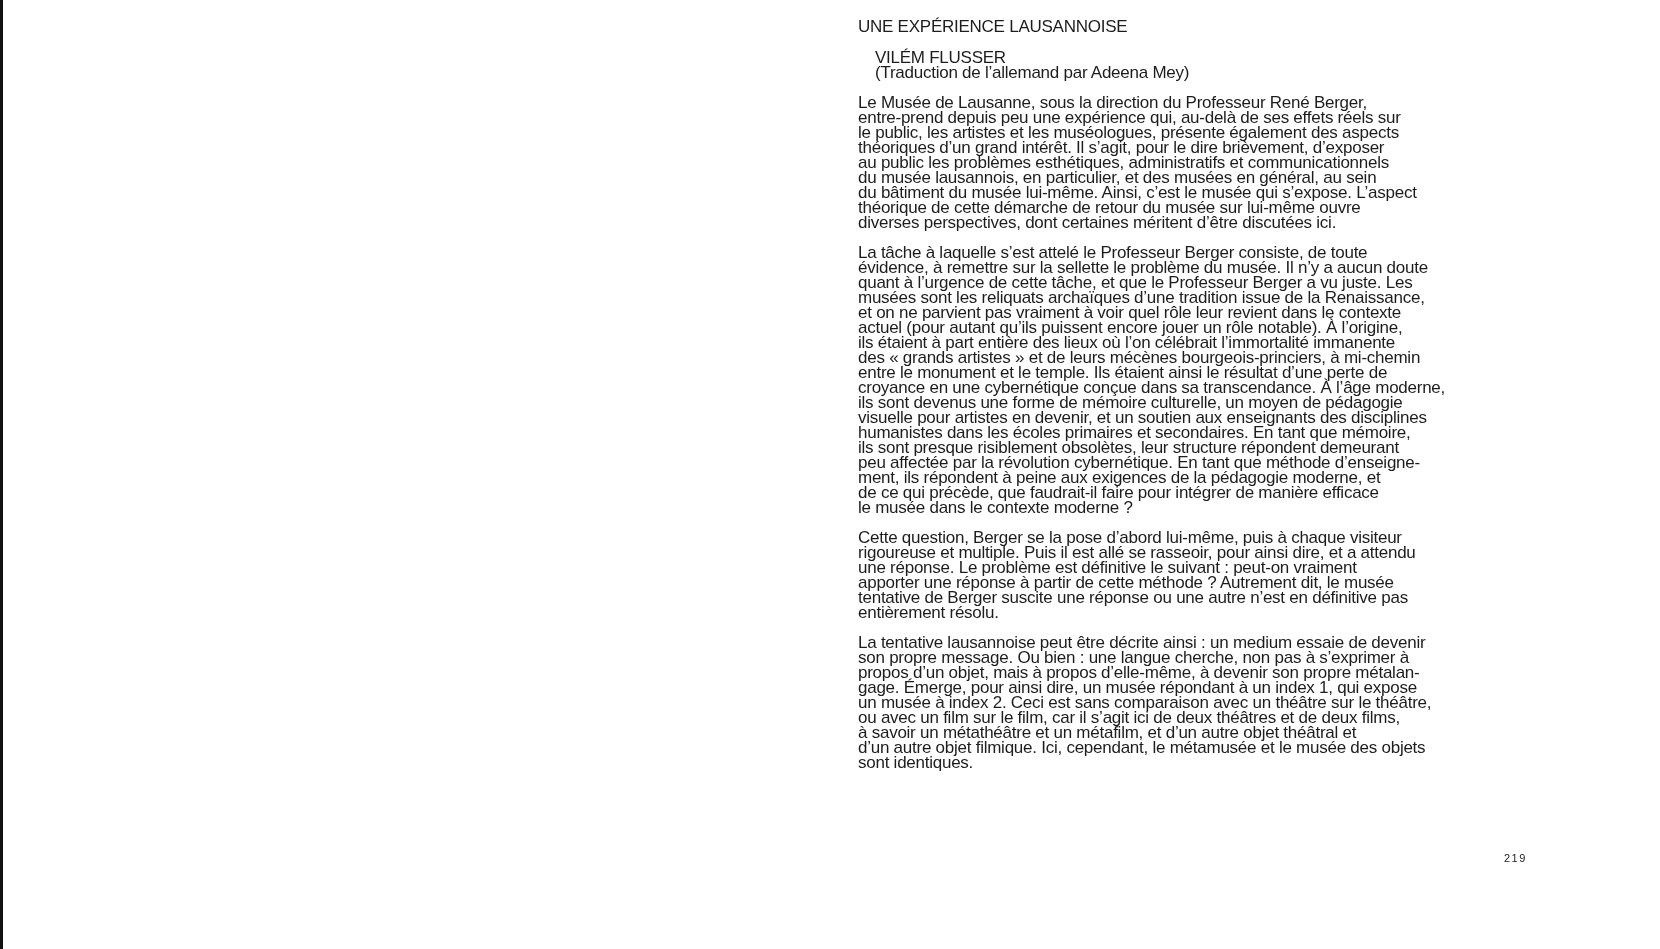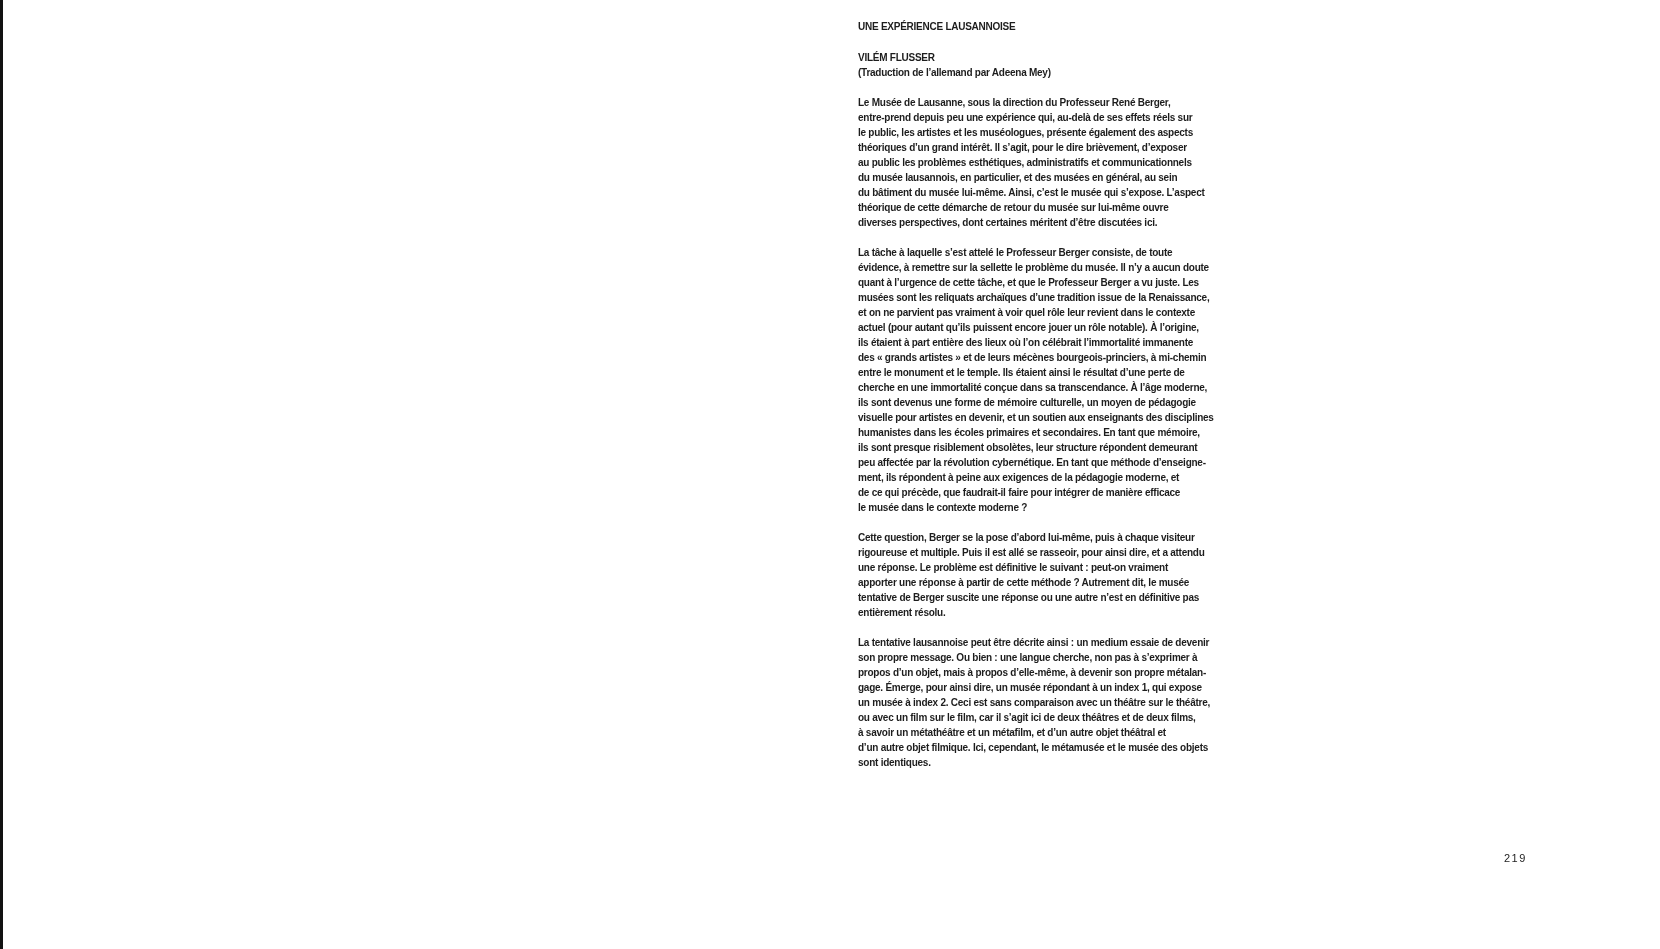--- a/index.html
+++ b/index.html
@@ -24,30 +24,31 @@
     width: 3px;
     height: 949px;
     background: #121212;
   }
   .article {
     position: absolute;
     left: 858px;
     top: 19px;
     width: 470px;
     color: #1d1d1d;
-    font-size: 10px;
+    font-size: 17px;
     line-height: 15px;
     letter-spacing: -0.25px;
-    font-weight: 700;
+    font-weight: 400;
   }
   .title {
     white-space: nowrap;
   }
   .byline {
     margin-top: 16px;
+    margin-left: 17px;
   }
   .byline .line {
     white-space: nowrap;
     height: 15px;
   }
   .paragraphs {
     margin-top: 4px;
   }
   .para {
     margin-top: 15px;
@@ -96,21 +97,21 @@
         <div class="para">
           <div class="line">La tâche à laquelle s’est attelé le Professeur Berger consiste, de toute</div>
           <div class="line">évidence, à remettre sur la sellette le problème du musée. Il n’y a aucun doute</div>
           <div class="line">quant à l’urgence de cette tâche, et que le Professeur Berger a vu juste. Les</div>
           <div class="line">musées sont les reliquats archaïques d’une tradition issue de la Renaissance,</div>
           <div class="line">et on ne parvient pas vraiment à voir quel rôle leur revient dans le contexte</div>
           <div class="line">actuel (pour autant qu’ils puissent encore jouer un rôle notable). À l’origine,</div>
           <div class="line">ils étaient à part entière des lieux où l’on célébrait l’immortalité immanente</div>
           <div class="line">des « grands artistes » et de leurs mécènes bourgeois-princiers, à mi-chemin</div>
           <div class="line">entre le monument et le temple. Ils étaient ainsi le résultat d’une perte de</div>
-          <div class="line">cherche en une immortalité conçue dans sa transcendance. À l’âge moderne,</div>
+          <div class="line">croyance en une cybernétique conçue dans sa transcendance. À l’âge moderne,</div>
           <div class="line">ils sont devenus une forme de mémoire culturelle, un moyen de pédagogie</div>
           <div class="line">visuelle pour artistes en devenir, et un soutien aux enseignants des disciplines</div>
           <div class="line">humanistes dans les écoles primaires et secondaires. En tant que mémoire,</div>
           <div class="line">ils sont presque risiblement obsolètes, leur structure répondent demeurant</div>
           <div class="line">peu affectée par la révolution cybernétique. En tant que méthode d’enseigne-</div>
           <div class="line">ment, ils répondent à peine aux exigences de la pédagogie moderne, et</div>
           <div class="line">de ce qui précède, que faudrait-il faire pour intégrer de manière efficace</div>
           <div class="line">le musée dans le contexte moderne ?</div>
         </div>
         <div class="para">

